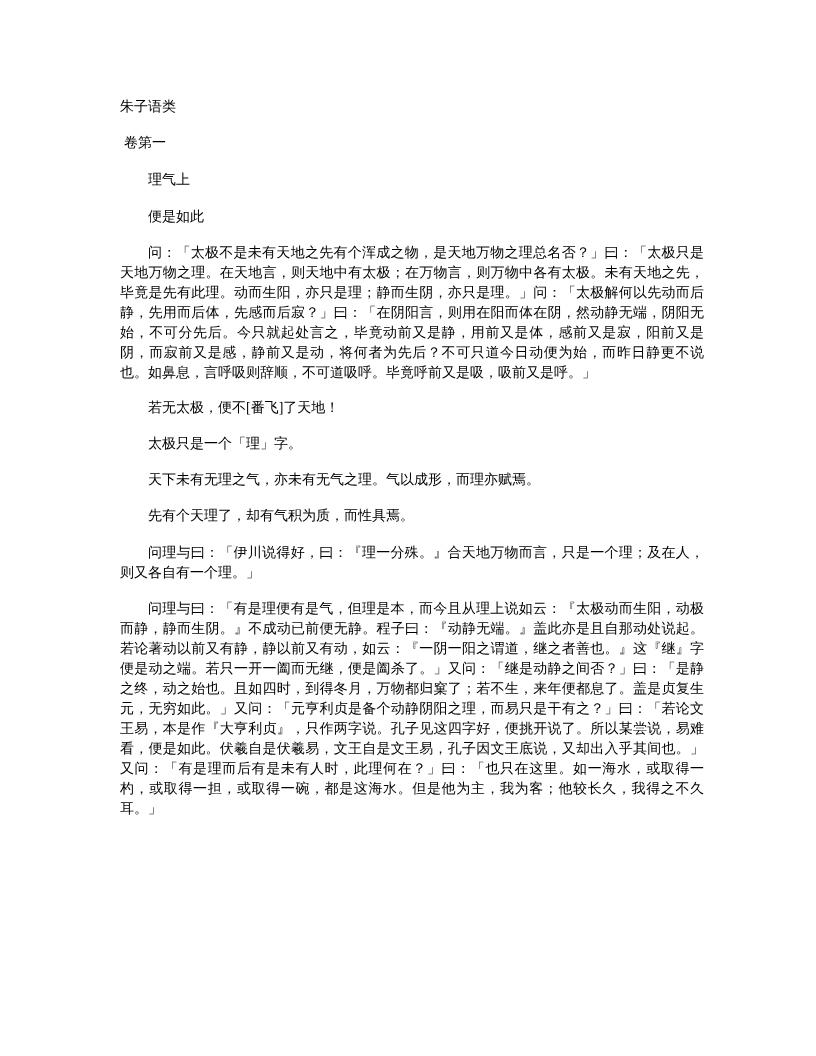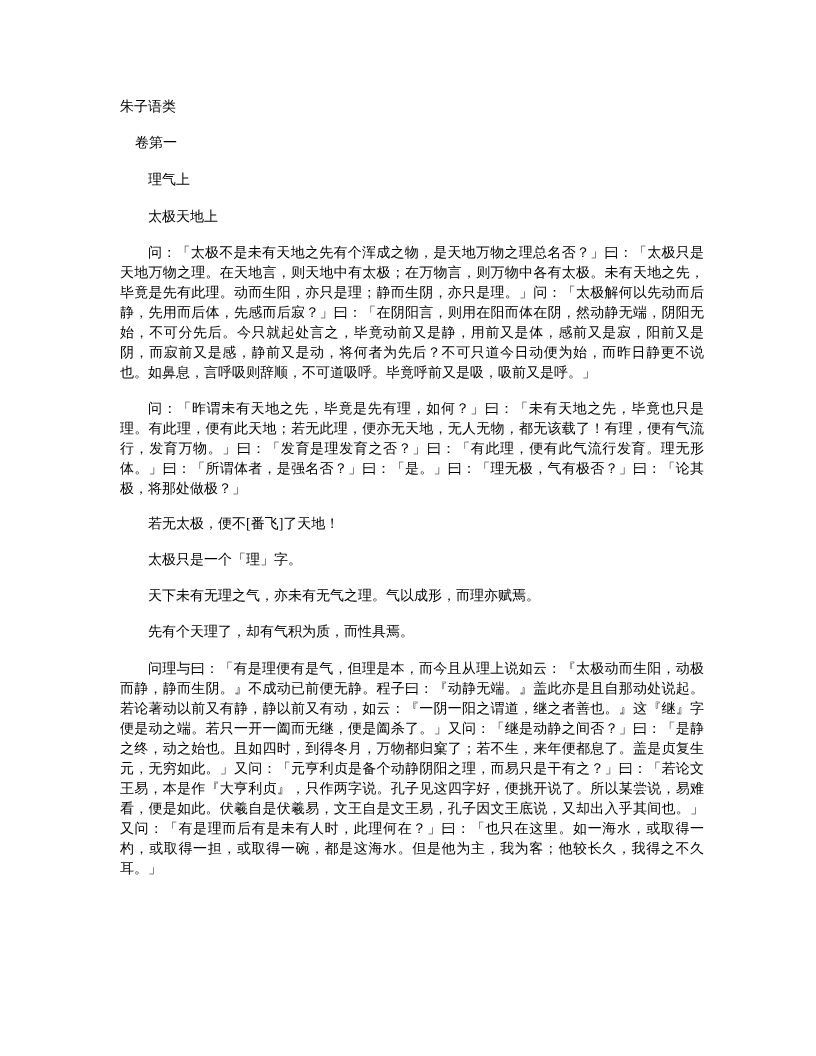--- a/index.html
+++ b/index.html
@@ -1,36 +1,36 @@
 <!DOCTYPE html>
 <html><head>
   <meta charset="utf-8">
   <style>
     html, body { margin: 0; padding: 0; background: #ffffff; }
     body { width: 816px; height: 1056px; position: relative; overflow: hidden;
            font-family: "DejaVu Serif", "Liberation Serif", serif; color: #000; }
     .page { position: absolute; left: 120px; top: 96px; width: 584px; font-size: 14px; line-height: 20px; }
     .line { margin: 0; }
     .title { margin: 0 0 16px 0; }
-    .sub { margin: 0 0 16px 15px; }
+    .sub { margin: 0 0 16px 4px; }
     .heading { margin: 17px 0 16px 28px; }
     .para { margin: 0 0 16px 0; text-indent: 28px; text-align: justify; }
     .short { margin: 0 0 16px 28px; font-family: Liberation Serif, serif; }
   </style>
 </head>
 <body>
 
 <div class="page">
   <p class="title line">朱子语类</p>
   <p class="sub line">卷第一</p>
   <p class="heading line">理气上</p>
-  <p class="heading line">太极天地上</p>
+  <p class="heading line">便是如此</p>
 
   <p class="para">问：「太极不是未有天地之先有个浑成之物，是天地万物之理总名否？」曰：「太极只是天地万物之理。在天地言，则天地中有太极；在万物言，则万物中各有太极。未有天地之先，毕竟是先有此理。动而生阳，亦只是理；静而生阴，亦只是理。」问：「太极解何以先动而后静，先用而后体，先感而后寂？」曰：「在阴阳言，则用在阳而体在阴，然动静无端，阴阳无始，不可分先后。今只就起处言之，毕竟动前又是静，用前又是体，感前又是寂，阳前又是阴，而寂前又是感，静前又是动，将何者为先后？不可只道今日动便为始，而昨日静更不说也。如鼻息，言呼吸则辞顺，不可道吸呼。毕竟呼前又是吸，吸前又是呼。」</p>
-  <p class="para">问：「昨谓未有天地之先，毕竟是先有理，如何？」曰：「未有天地之先，毕竟也只是理。有此理，便有此天地；若无此理，便亦无天地，无人无物，都无该载了！有理，便有气流行，发育万物。」曰：「发育是理发育之否？」曰：「有此理，便有此气流行发育。理无形体。」曰：「所谓体者，是强名否？」曰：「是。」曰：「理无极，气有极否？」曰：「论其极，将那处做极？」</p>
 
   <p class="short">若无太极，便不[番飞]了天地！</p>
   <p class="short">太极只是一个「理」字。</p>
   <p class="short">天下未有无理之气，亦未有无气之理。气以成形，而理亦赋焉。</p>
   <p class="short">先有个天理了，却有气积为质，而性具焉。</p>
 
+  <p class="para">问理与曰：「伊川说得好，曰：『理一分殊。』合天地万物而言，只是一个理；及在人，则又各自有一个理。」</p>
   <p class="para">问理与曰：「有是理便有是气，但理是本，而今且从理上说如云：『太极动而生阳，动极而静，静而生阴。』不成动已前便无静。程子曰：『动静无端。』盖此亦是且自那动处说起。若论著动以前又有静，静以前又有动，如云：『一阴一阳之谓道，继之者善也。』这『继』字便是动之端。若只一开一阖而无继，便是阖杀了。」又问：「继是动静之间否？」曰：「是静之终，动之始也。且如四时，到得冬月，万物都归窠了；若不生，来年便都息了。盖是贞复生元，无穷如此。」又问：「元亨利贞是备个动静阴阳之理，而易只是干有之？」曰：「若论文王易，本是作『大亨利贞』，只作两字说。孔子见这四字好，便挑开说了。所以某尝说，易难看，便是如此。伏羲自是伏羲易，文王自是文王易，孔子因文王底说，又却出入乎其间也。」又问：「有是理而后有是未有人时，此理何在？」曰：「也只在这里。如一海水，或取得一杓，或取得一担，或取得一碗，都是这海水。但是他为主，我为客；他较长久，我得之不久耳。」</p>
 </div>
 
 </body></html>

